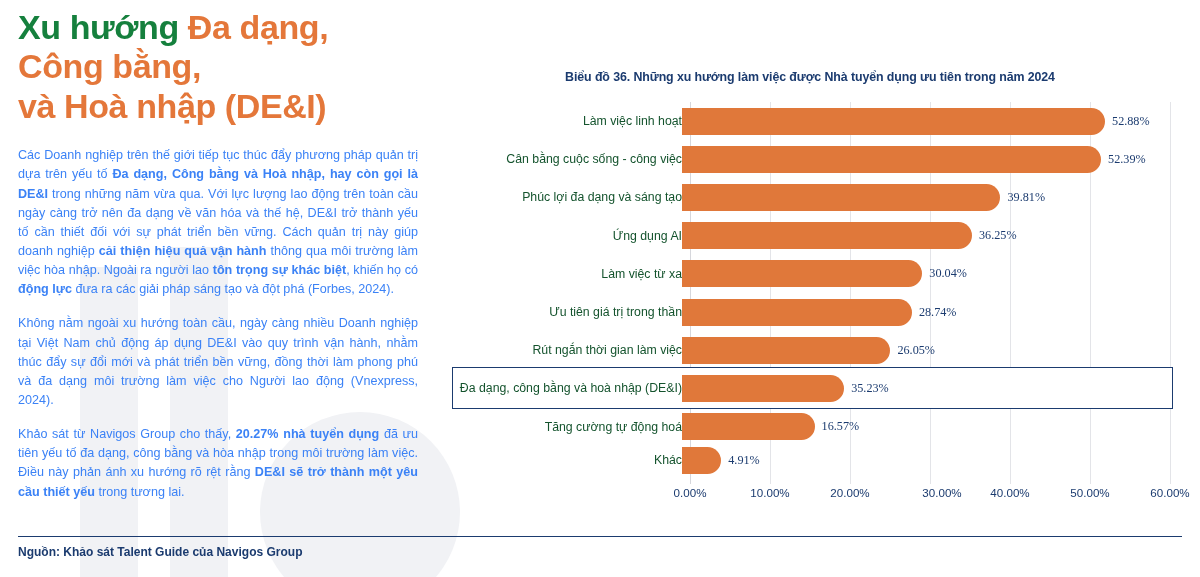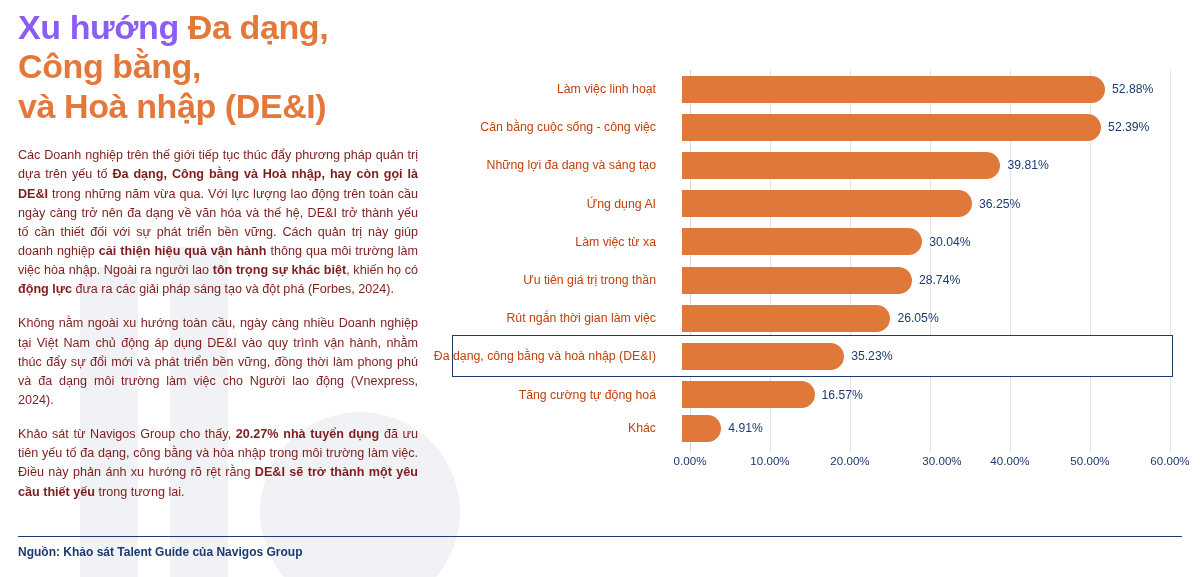--- a/index.html
+++ b/index.html
@@ -17,26 +17,26 @@
   .watermark{position:absolute;left:0;bottom:0;width:470px;height:330px;overflow:hidden;z-index:0;pointer-events:none;}
   .wm-bar{position:absolute;background:#f1f2f5;}
   .wm-circle{position:absolute;border-radius:50%;background:#f1f2f5;}
 
   
   .left{position:absolute;left:18px;top:8px;width:400px;z-index:2;}
   .title{
     font-size:34px;line-height:1.16;font-weight:bold;
     letter-spacing:-0.4px;margin:0 0 20px 0;
   }
-  .t-navy{color:#8b5cf6;}
+  .t-navy{color:#15803d;}
   .t-orange{color:#e4773a;}
 
   .para{
     font-size:12.6px;line-height:1.52;text-align:justify;
-    color:#7f1d1d;margin:0 0 15px 0;
+    color:#3b82f6;margin:0 0 15px 0;
   }
   .para:last-child{margin-bottom:14px;}
   .para b{font-weight:bold;}
 
   
   .footer{
     position:absolute;left:18px;bottom:18px;width:1164px;
     border-top:1.4px solid #1b3b6f;padding-top:8px;z-index:3;
   }
   .footer-text{font-size:12px;color:#1b3b6f;font-weight:600;}
@@ -53,30 +53,30 @@
   .grid{position:absolute;left:260px;top:0;width:480px;height:382px;}
   .gline{position:absolute;top:0;width:1px;height:100%;background:#e3e4e8;}
   .gline.axis0{background:#d6d7dc;}
 
   .rows{position:absolute;left:0;top:0;width:756px;height:382px;}
   .row{
     position:absolute;left:0;width:756px;height:38.2px;
     display:flex;align-items:center;
   }
   .row-label{
-    width:252px;text-align:right;padding-right:26px;box-sizing:border-box;
-    font-size:12.3px;color:#c2410c;white-space:nowrap;
+    width:252px;text-align:right;padding-right:0;box-sizing:border-box;
+    font-size:12.3px;color:#14532d;white-space:nowrap;
   }
   .bar-area{position:relative;height:100%;flex:1;display:flex;align-items:center;}
   .bar{
     height:27px;background:#e0783a;
     border-top-right-radius:14px;border-bottom-right-radius:14px;
   }
   .bar-value{
-    font-size:12.2px;color:#1b3b6f;margin-left:7px;white-space:nowrap;
+    font-size:12.2px;color:#1b3b6f;margin-left:7px;white-space:nowrap;font-family:Liberation Serif, serif;
   }
 
   
   .hl-box{
     position:absolute;left:22px;width:721px;height:42px;
     border:1.6px solid #1b3b6f;background:#ffffff;box-sizing:border-box;
     z-index:1;
   }
 
   .xaxis{position:absolute;left:260px;top:384px;width:480px;height:22px;}
@@ -105,20 +105,21 @@
     </h1>
 
     <p class="para"><span>Các Doanh nghiệp trên thế giới tiếp tục thúc đẩy phương pháp quản trị dựa trên yếu tố </span><b>Đa dạng, Công bằng và Hoà nhập, hay còn gọi là DE&amp;I</b><span> trong những năm vừa qua. Với lực lượng lao động trên toàn cầu ngày càng trở nên đa dạng về văn hóa và thế hệ, DE&amp;I trở thành yếu tố cần thiết đối với sự phát triển bền vững. Cách quản trị này giúp doanh nghiệp </span><b>cải thiện hiệu quả vận hành</b><span> thông qua môi trường làm việc hòa nhập. Ngoài ra người lao </span><b>tôn trọng sự khác biệt</b><span>, khiến họ có </span><b>động lực</b><span> đưa ra các giải pháp sáng tạo và đột phá (Forbes, 2024).</span></p>
 
     <p class="para">Không nằm ngoài xu hướng toàn cầu, ngày càng nhiều Doanh nghiệp tại Việt Nam chủ động áp dụng DE&amp;I vào quy trình vận hành, nhằm thúc đẩy sự đổi mới và phát triển bền vững, đồng thời làm phong phú và đa dạng môi trường làm việc cho Người lao động (Vnexpress, 2024).</p>
 
     <p class="para"><span>Khảo sát từ Navigos Group cho thấy, </span><b>20.27% nhà tuyển dụng</b><span> đã ưu tiên yếu tố đa dạng, công bằng và hòa nhập trong môi trường làm việc. Điều này phản ánh xu hướng rõ rệt rằng </span><b>DE&amp;I sẽ trở thành một yêu cầu thiết yếu</b><span> trong tương lai.</span></p>
   </div>
 
   <div class="chart-wrap">
+    <div class="chart-title">Biểu đồ 36. Những xu hướng làm việc được Nhà tuyển dụng ưu tiên trong năm 2024</div>
 
     <div class="plot">
       <div class="grid" id="grid">
           <div class="gline axis0" style="left: 0px;"></div>
           <div class="gline" style="left: 80px;"></div>
           <div class="gline" style="left: 160px;"></div>
           <div class="gline" style="left: 240px;"></div>
           <div class="gline" style="left: 320px;"></div>
           <div class="gline" style="left: 400px;"></div>
           <div class="gline" style="left: 480px;"></div>
@@ -132,21 +133,21 @@
             </div>
           </div>
           <div class="row" style="top: 38.2px; z-index: 2; justify-content: space-between;">
             <div class="row-label">Cân bằng cuộc sống - công việc</div>
             <div class="bar-area">
               <div class="bar" style="width: 419.12px; background: rgb(224, 120, 58);"></div>
               <div class="bar-value">52.39%</div>
             </div>
           </div>
           <div class="row" style="top: 76.4px; z-index: 2;">
-            <div class="row-label">Những lợi đa dạng và sáng tạo</div>
+            <div class="row-label">Phúc lợi đa dạng và sáng tạo</div>
             <div class="bar-area">
               <div class="bar" style="width: 318.48px; background: rgb(224, 120, 58);"></div>
               <div class="bar-value">39.81%</div>
             </div>
           </div>
           <div class="row" style="top: 114.6px; z-index: 2;">
             <div class="row-label">Ứng dụng AI</div>
             <div class="bar-area">
               <div class="bar" style="width: 290px; background: rgb(224, 120, 58);"></div>
               <div class="bar-value">36.25%</div>

